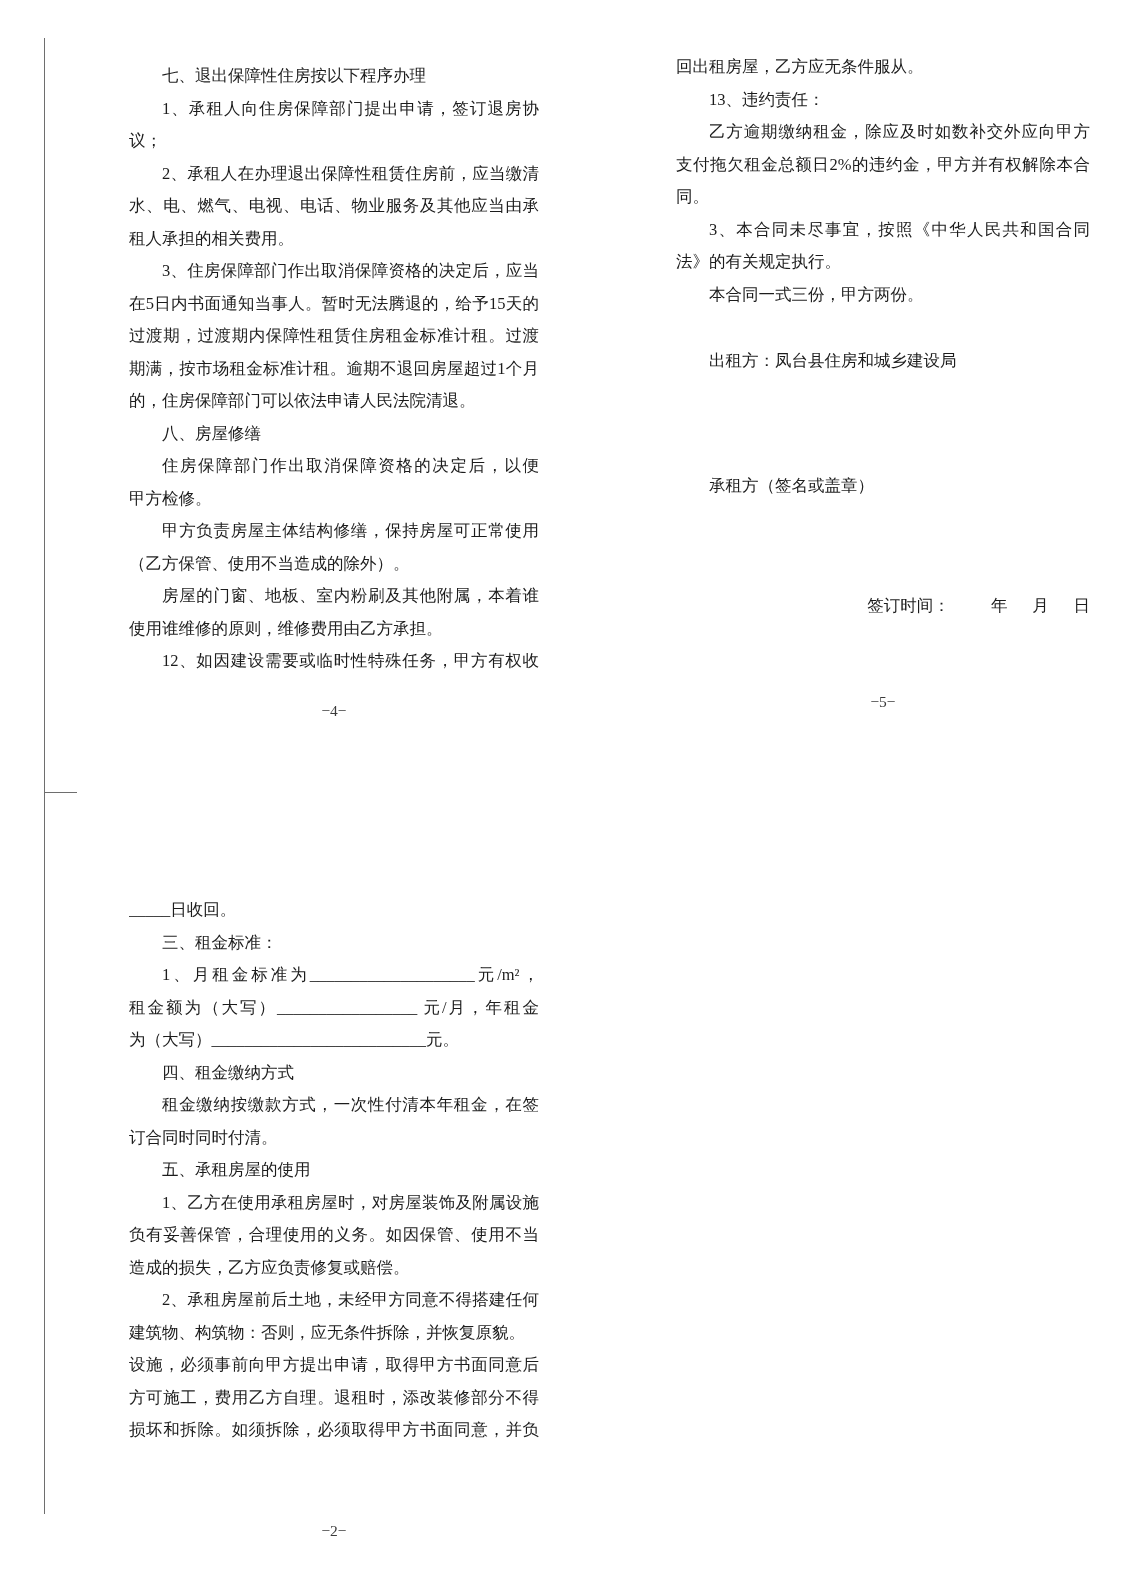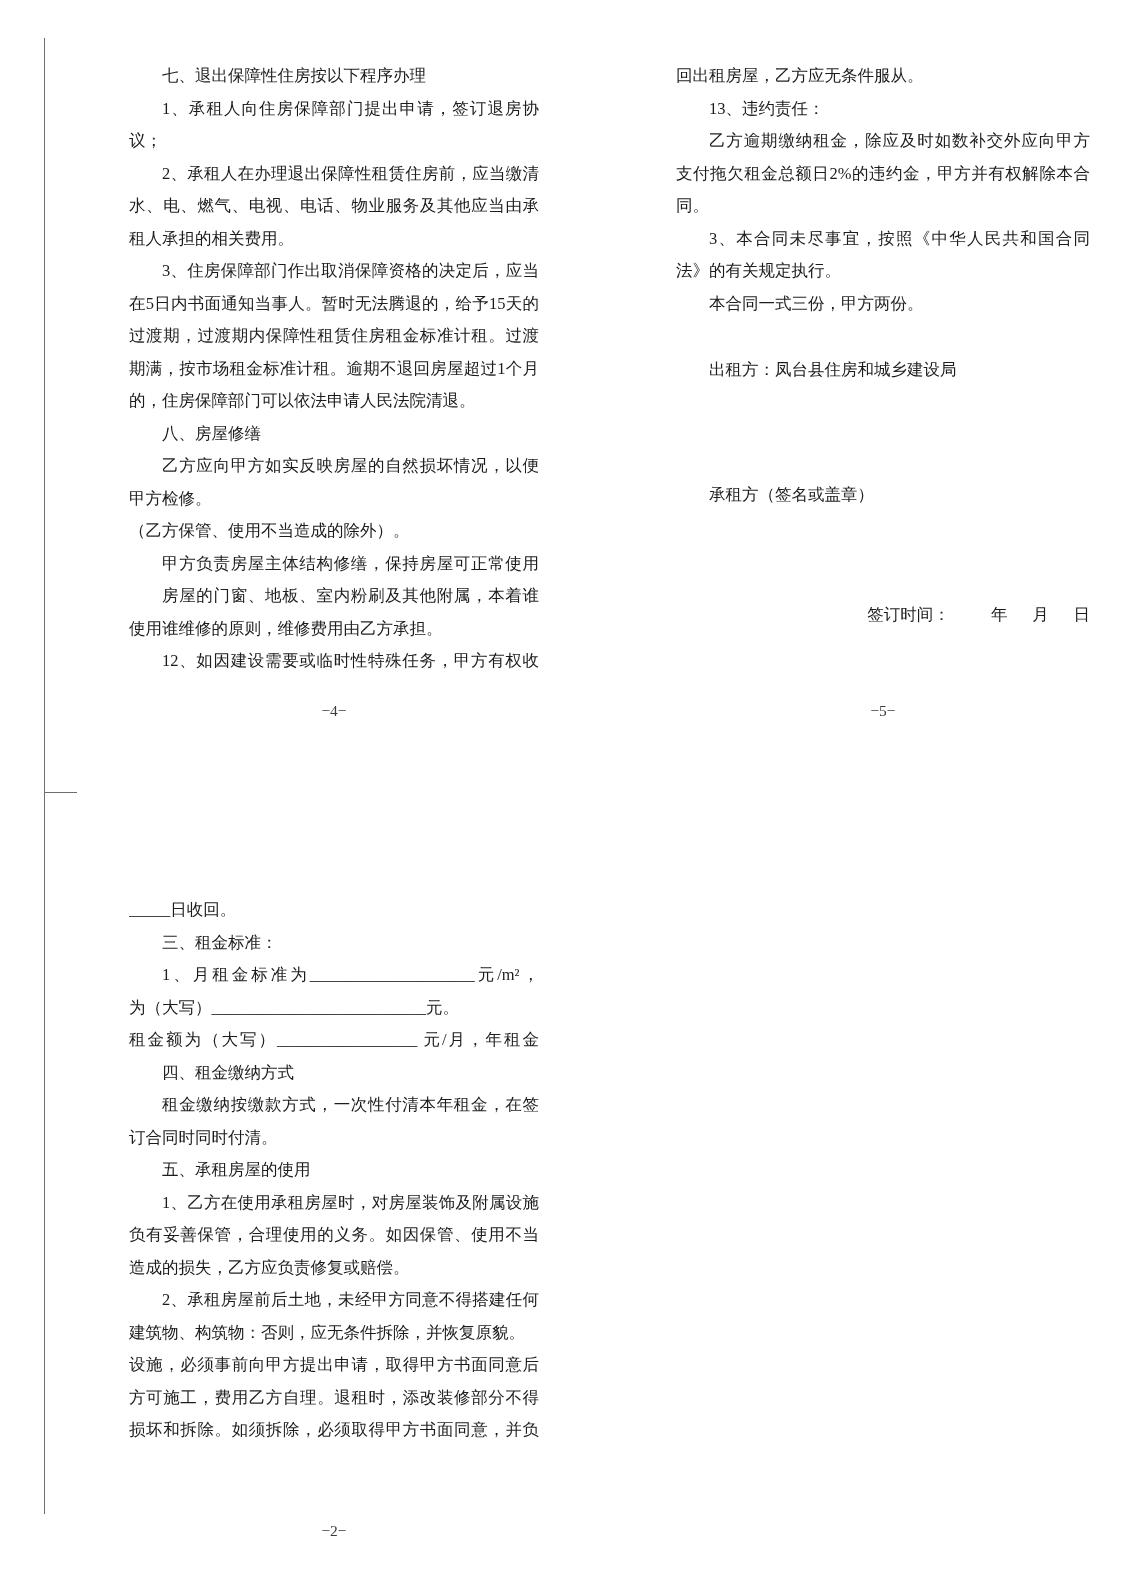--- a/index.html
+++ b/index.html
@@ -33,21 +33,21 @@
     height: 1px;
     background: #6e6e6e;
   }
   .col {
     position: absolute;
     font-size: 16.5px;
     line-height: 32.5px;
     overflow: hidden;
   }
   .col-p4 { left: 129px; top: 60px;  width: 410px; height: 662px; }
-  .col-p5 { left: 676px; top: 60px;  width: 414px; height: 662px; }
+  .col-p5 { left: 676px; top: 51px;  width: 414px; height: 662px; }
   .col-p2 { left: 129px; top: 894px; width: 410px; height: 648px; }
   .ln {
     white-space: normal;
     text-align: left;
   }
   .ln.ind { padding-left: 33px; }
   .ln.just {
     text-align: justify;
     text-align-last: justify;
     text-justify: inter-character;
@@ -81,24 +81,24 @@
     <div class="ln">议；</div>
     <div class="ln ind just">2、承租人在办理退出保障性租赁住房前，应当缴清</div>
     <div class="ln just">水、电、燃气、电视、电话、物业服务及其他应当由承</div>
     <div class="ln">租人承担的相关费用。</div>
     <div class="ln ind just">3、住房保障部门作出取消保障资格的决定后，应当</div>
     <div class="ln just">在5日内书面通知当事人。暂时无法腾退的，给予15天的</div>
     <div class="ln just">过渡期，过渡期内保障性租赁住房租金标准计租。过渡</div>
     <div class="ln just">期满，按市场租金标准计租。逾期不退回房屋超过1个月</div>
     <div class="ln">的，住房保障部门可以依法申请人民法院清退。</div>
     <div class="ln ind">八、房屋修缮</div>
-    <div class="ln ind just">乙方应向甲方如实反映房屋的自然损坏情况，以便</div>
+    <div class="ln ind just">住房保障部门作出取消保障资格的决定后，以便</div>
     <div class="ln">甲方检修。</div>
+    <div class="ln ind just">甲方负责房屋主体结构修缮，保持房屋可正常使用</div>
     <div class="ln">（乙方保管、使用不当造成的除外）。</div>
-    <div class="ln ind just">甲方负责房屋主体结构修缮，保持房屋可正常使用</div>
     <div class="ln ind just">房屋的门窗、地板、室内粉刷及其他附属，本着谁</div>
     <div class="ln">使用谁维修的原则，维修费用由乙方承担。</div>
     <div class="ln ind just">12、如因建设需要或临时性特殊任务，甲方有权收</div>
     <div class="pagenum">−4−</div>
   </div>
 
   <div class="col col-p5">
     <div class="ln">回出租房屋，乙方应无条件服从。</div>
     <div class="ln ind">13、违约责任：</div>
     <div class="ln ind just">乙方逾期缴纳租金，除应及时如数补交外应向甲方</div>
@@ -110,22 +110,22 @@
     <div class="ln ind mt1">出租方：凤台县住房和城乡建设局</div>
     <div class="ln ind mt2">承租方（签名或盖章）</div>
     <div class="ln ind mt3 pre">签订时间：          年      月      日</div>
     <div class="pagenum">−5−</div>
   </div>
 
   <div class="col col-p2">
     <div class="ln">_____日收回。</div>
     <div class="ln ind">三、租金标准：</div>
     <div class="ln ind just">1、月租金标准为____________________元/m²，</div>
+    <div class="ln just">租金额为（大写）_________________ 元/月，年租金</div>
     <div class="ln">为（大写）__________________________元。</div>
-    <div class="ln just">租金额为（大写）_________________ 元/月，年租金</div>
     <div class="ln ind">四、租金缴纳方式</div>
     <div class="ln ind just">租金缴纳按缴款方式，一次性付清本年租金，在签</div>
     <div class="ln">订合同时同时付清。</div>
     <div class="ln ind">五、承租房屋的使用</div>
     <div class="ln ind just">1、乙方在使用承租房屋时，对房屋装饰及附属设施</div>
     <div class="ln just">负有妥善保管，合理使用的义务。如因保管、使用不当</div>
     <div class="ln">造成的损失，乙方应负责修复或赔偿。</div>
     <div class="ln ind just">2、承租房屋前后土地，未经甲方同意不得搭建任何</div>
     <div class="ln">建筑物、构筑物：否则，应无条件拆除，并恢复原貌。</div>
     <div class="ln just">设施，必须事前向甲方提出申请，取得甲方书面同意后</div>

